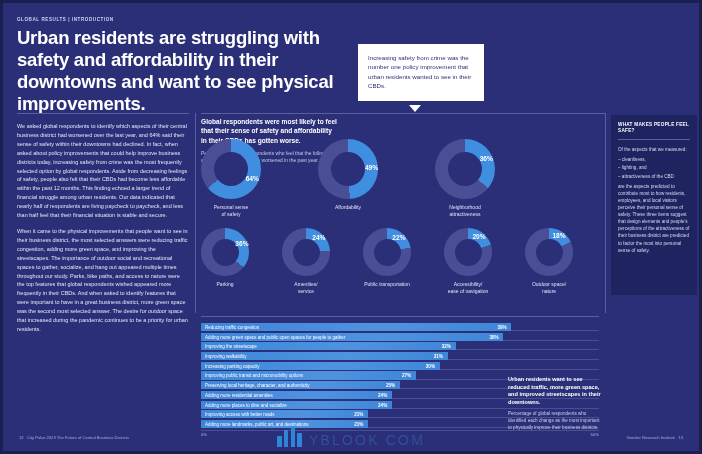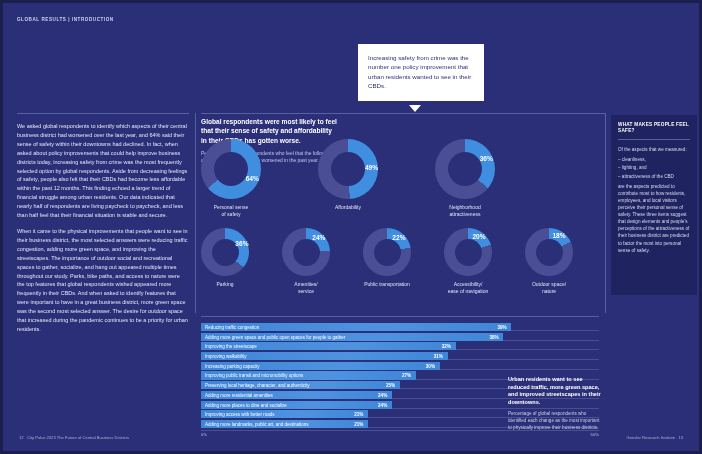--- a/index.html
+++ b/index.html
@@ -154,20 +154,21 @@
     color: #3d6fbf; opacity: .55; line-height: 1;
     font-family: "Liberation Sans", sans-serif;
   }
 </style>
 </head>
 <body>
 
 <div class="page">
 
   <div class="eyebrow">GLOBAL RESULTS | INTRODUCTION</div>
+  <div class="headline">Urban residents are struggling with safety and affordability in their downtowns and want to see physical improvements.</div>
 
   <div class="callout">
     <span>Increasing safety from crime was the number one policy improvement that urban residents wanted to see in their CBDs.</span>
   </div>
   <div class="callout-tail"></div>
 
   <div class="rule" style="left:14px; top:110px; width:172px;"></div>
   <div class="rule" style="left:198px; top:110px; width:404px;"></div>
 
   <div class="vrule" style="left:192px; top:110px; height:200px;"></div>
@@ -329,20 +330,29 @@
         <span style="left: 0px;">0%</span>
         <span style="right: 0px;">50%</span>
       </div>
     </div>
 
   <div class="annot">
     <h5>Urban residents want to see reduced traffic, more green space, and improved streetscapes in their downtowns.</h5>
     <p>Percentage of global respondents who identified each change as the most important to physically improve their business districts.</p>
   </div>
 
+  <div class="wm">
+    <div class="wm-bars">
+      <i style="height:11px;"></i>
+        <i style="height:17px;"></i>
+        <i style="height:22px;"></i>
+        <i style="height:14px;"></i>
+    </div>
+    <div class="wm-text">YBLOOK COM</div>
+  </div>
 
   <div class="footer">
     <div class="foot-l">
       <span class="pagenum">12</span>
       &nbsp;&nbsp;<span>City Pulse 2023 The Future of Central Business Districts</span>
     </div>
     <div class="foot-r">
       <span>Gensler Research Institute</span>
       &nbsp;&nbsp;<span class="pagenum">13</span>
     </div>

